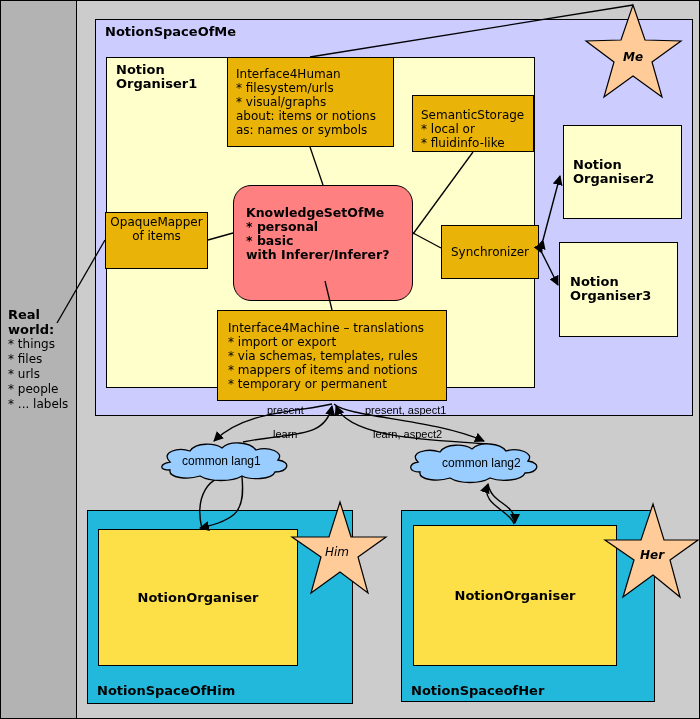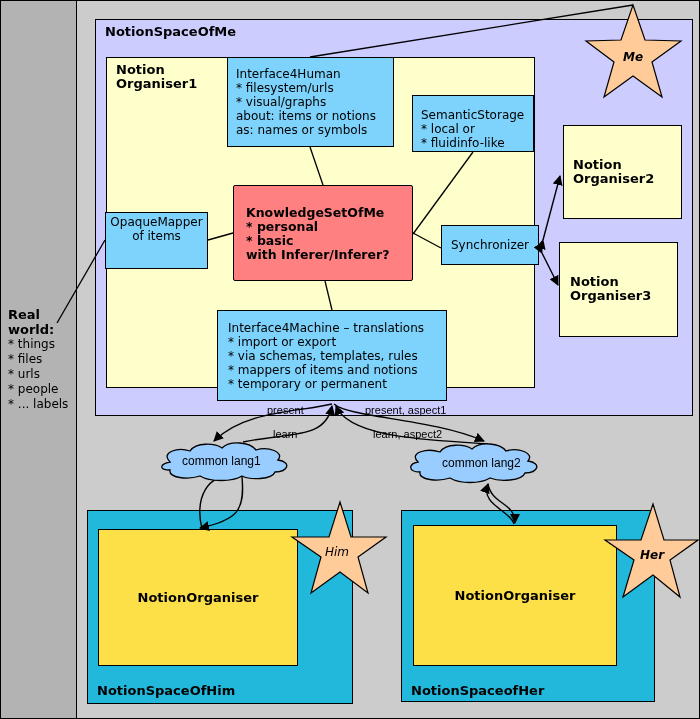--- a/index.html
+++ b/index.html
@@ -7,22 +7,22 @@
   .abs { position: absolute; box-sizing: border-box; }
   .realworld { left: 0; top: 0; width: 77px; height: 719px; background: #b3b3b3; border: 1px solid #000; }
   .workspace { left: 76px; top: 0; width: 624px; height: 719px; background: #cccccc; border: 1px solid #000; }
   .rw-text { left: 8px; top: 307px; font-size: 12px; line-height: 15px; color: #000; }
   .rw-text .title { font-weight: bold; font-size: 13px; }
   .space-me { left: 95px; top: 19px; width: 598px; height: 397px; background: #ccccff; border: 1px solid #000; }
   .space-title { font-weight: bold; font-size: 13px; color: #000; text-align: right; }
   .org1 { left: 106px; top: 57px; width: 429px; height: 331px; background: #ffffcc; border: 1px solid #000; }
   .org-title { font-weight: bold; font-size: 13px; line-height: 14px; color: #000; }
   .org-small { background: #ffffcc; border: 1px solid #000; }
-  .bluebox { background: #7dd3fc; border: 1px solid #000; font-size: 12px; line-height: 14px; color: #000; }
-  .kset { left: 233px; top: 185px; width: 180px; height: 96px; background: #ff8080; border: 1px solid #000; border-radius: 2px; font-weight: bold; font-size: 12.5px; line-height: 14px; }
+  .bluebox { background: #eab308; border: 1px solid #000; font-size: 12px; line-height: 14px; color: #000; }
+  .kset { left: 233px; top: 185px; width: 180px; height: 116px; background: #ff8080; border: 1px solid #000; border-radius: 18px; font-weight: bold; font-size: 12.5px; line-height: 14px; }
   .space-other { background: #22b8db; border: 1px solid #000; }
   .yellowbox { background: #fde047; border: 1px solid #000; font-weight: bold; font-size: 13px; display: flex; align-items: center; justify-content: center; }
   svg.overlay { position: absolute; left: 0; top: 0; }
 </style>
 </head>
 <body>
 
 <div class="abs realworld"></div>
 <div class="abs rw-text">
   <div class="title">Real</div>
@@ -66,21 +66,21 @@
   <div>of items</div>
 </div>
 
 <div class="abs kset" style="padding:20px 0 0 12px;">
   <div>KnowledgeSetOfMe</div>
   <div>* personal</div>
   <div>* basic</div>
   <div>with Inferer/Inferer?</div>
 </div>
 
-<div class="abs bluebox" style="left:441px; top:225px; width:98px; height:40px; display:flex; align-items:center; justify-content:center;">
+<div class="abs bluebox" style="left:441px; top:225px; width:98px; height:54px; display:flex; align-items:center; justify-content:center;">
   <span>Synchronizer</span>
 </div>
 
 <div class="abs bluebox" style="left:217px; top:310px; width:230px; height:91px; padding:10px 0 0 10px;">
   <div>Interface4Machine – translations</div>
   <div>* import or export</div>
   <div>* via schemas, templates, rules</div>
   <div>* mappers of items and notions</div>
   <div>* temporary or permanent</div>
 </div>

